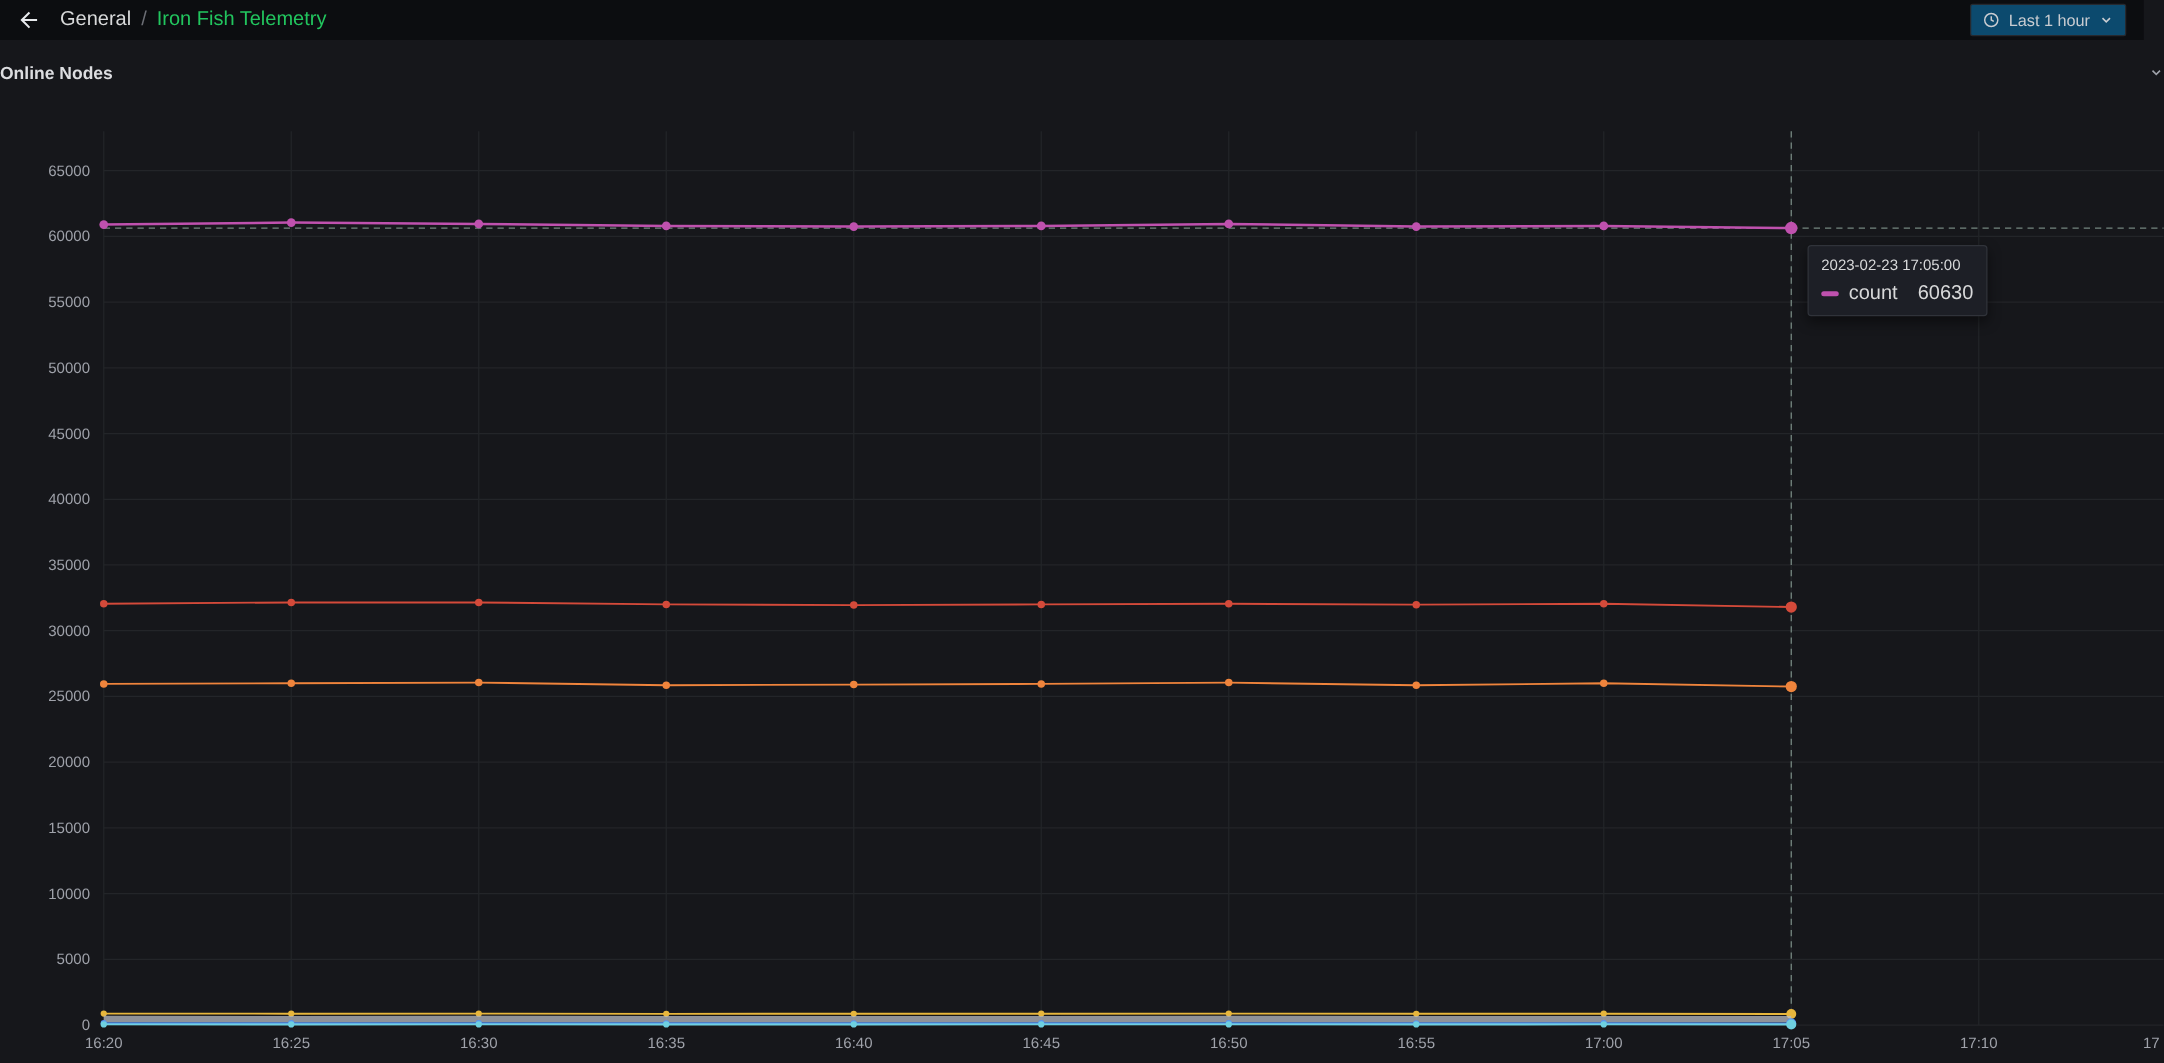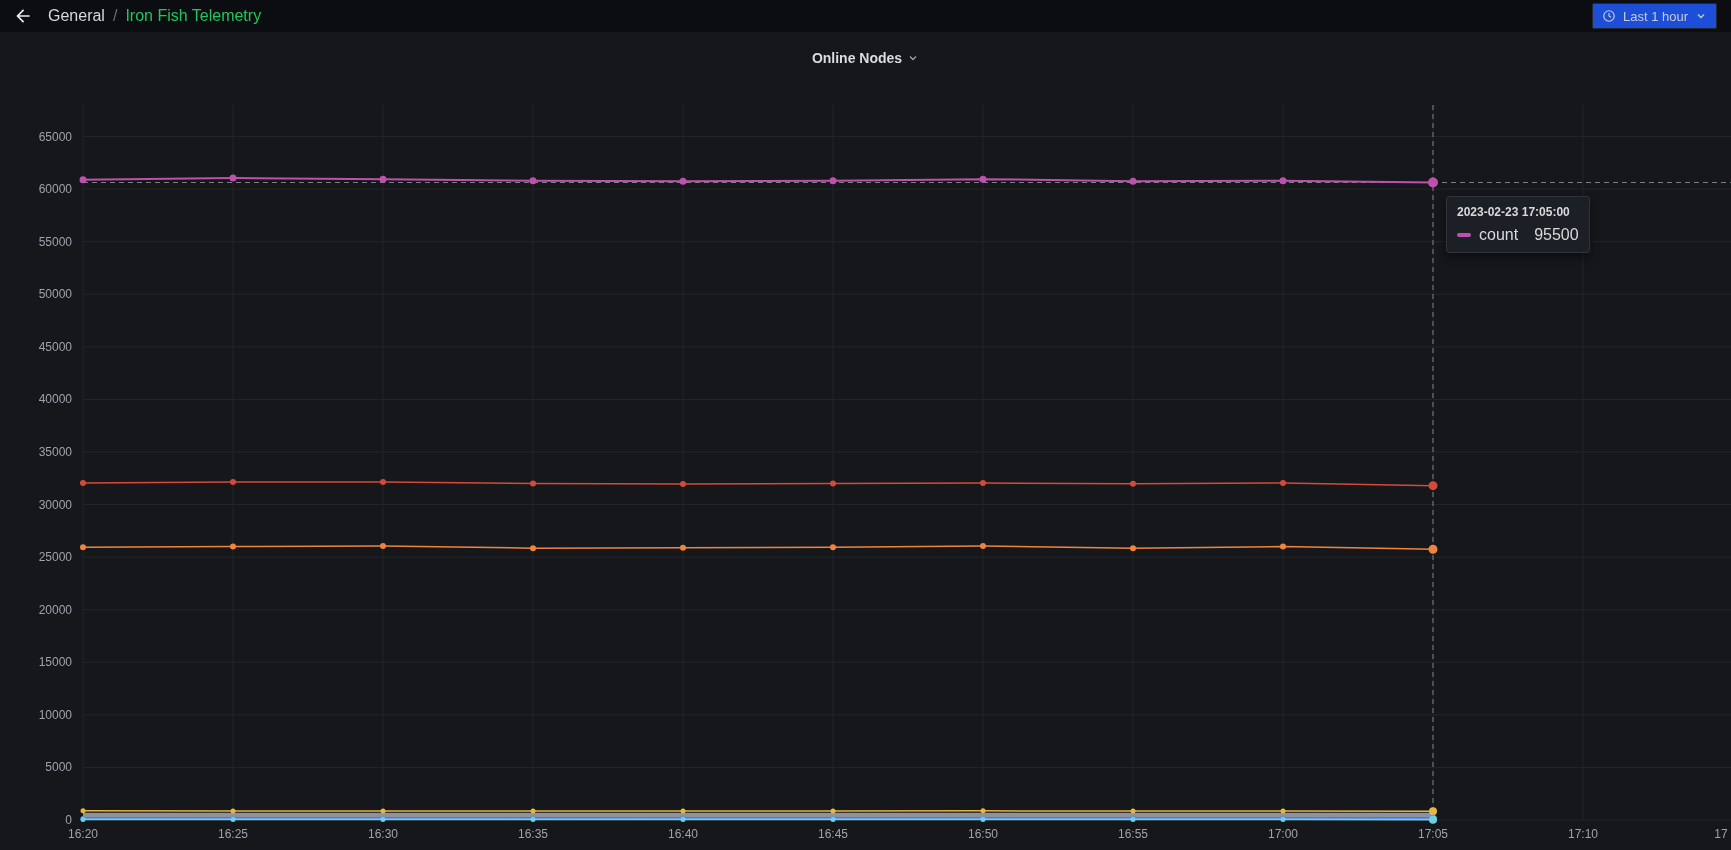--- a/index.html
+++ b/index.html
@@ -3,53 +3,53 @@
 <meta charset="utf-8">
 <style>
   * { margin:0; padding:0; box-sizing:border-box; }
   html,body { width:1731px; height:850px; }
   body {
     position:relative; overflow:hidden;
     background:#16171b;
     font-family:"Liberation Sans", sans-serif;
   }
   .topnav {
-    position:absolute; top:0; left:0; right:0; height:32px;
+    position:absolute; top:0; left:0; right:16px; height:32px;
     background:#0c0d10; display:flex; align-items:center;
     padding:0 10px; gap:12px; z-index:5;
   }
   .back-btn {
     width:26px; height:26px; display:flex; align-items:center; justify-content:center;
     background:transparent; border:none; cursor:pointer;
   }
   .breadcrumb { display:flex; align-items:center; gap:8px; font-size:16px; color:#d8d9da; }
   .crumb-section { cursor:pointer; }
   .crumb-sep { color:#6c6e75; }
   .crumb-title { color:#22c55e; }
   .time-picker {
     margin-left:auto; margin-right:4px;
     display:flex; align-items:center; gap:7px;
-    background:#1d4ed8; border:1px solid #26292f; border-radius:2px;
+    background:#0c4a6e; border:1px solid #26292f; border-radius:2px;
     height:26px; padding:0 9px;
     color:#c9ccd1; font-size:13px; font-weight:500; cursor:pointer;
   }
   .panel-header {
     position:absolute; top:32px; left:0; right:0; height:52px;
-    display:flex; align-items:center; justify-content:center; gap:5px;
+    display:flex; align-items:center; justify-content:space-between; gap:5px;
     color:#dcdde0; font-size:14px; font-weight:700; z-index:2; cursor:pointer;
   }
   #chart-svg { position:absolute; left:0; top:0; width:1731px; height:850px; z-index:1; }
   #chart-svg text { font-family:"Liberation Sans", sans-serif; }
   .tooltip {
     position:absolute; left:1446px; top:196px; z-index:10;
     background:#1d1f26; border:1px solid #30333a; border-radius:3px;
     padding:8px 10px; min-width:122px;
     box-shadow:0 4px 10px rgba(0,0,0,0.45);
   }
-  .tooltip-time { font-size:12px; font-weight:700; color:#d8d9da; white-space:nowrap; margin-bottom:7px; }
+  .tooltip-time { font-size:12px; font-weight:400; color:#d8d9da; white-space:nowrap; margin-bottom:7px; }
   .tooltip-row { display:flex; align-items:center; font-size:16px; color:#d8d9da; white-space:nowrap; }
   .swatch { width:14px; height:4px; border-radius:2px; margin-right:8px; background:#bf51ae; }
   .tooltip-value { margin-left:16px; }
   .icon { display:flex; align-items:center; }
 </style>
 </head>
 <body>
 
 <div class="topnav">
   <button class="back-btn">
@@ -210,15 +210,15 @@
     <circle cx="1133" cy="181.23161764705878" r="3.5" fill="#bf51ae" opacity="1"></circle>
     <circle cx="1283" cy="180.7058823529411" r="3.5" fill="#bf51ae" opacity="1"></circle>
     <circle cx="1433" cy="182.49338235294124" r="5" fill="#bf51ae" opacity="1"></circle>
   </svg>
 
 <div class="tooltip">
   <div class="tooltip-time">2023-02-23 17:05:00</div>
   <div class="tooltip-row">
     <span class="swatch" style="background: rgb(191, 81, 174);"></span>
     <span>count</span>
-    <span class="tooltip-value">95500</span>
+    <span class="tooltip-value">60630</span>
   </div>
 </div>
 
 </body></html>

